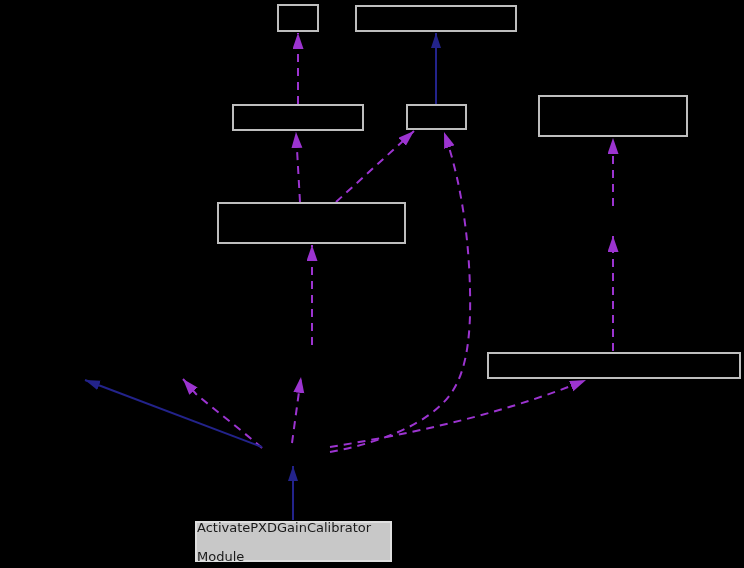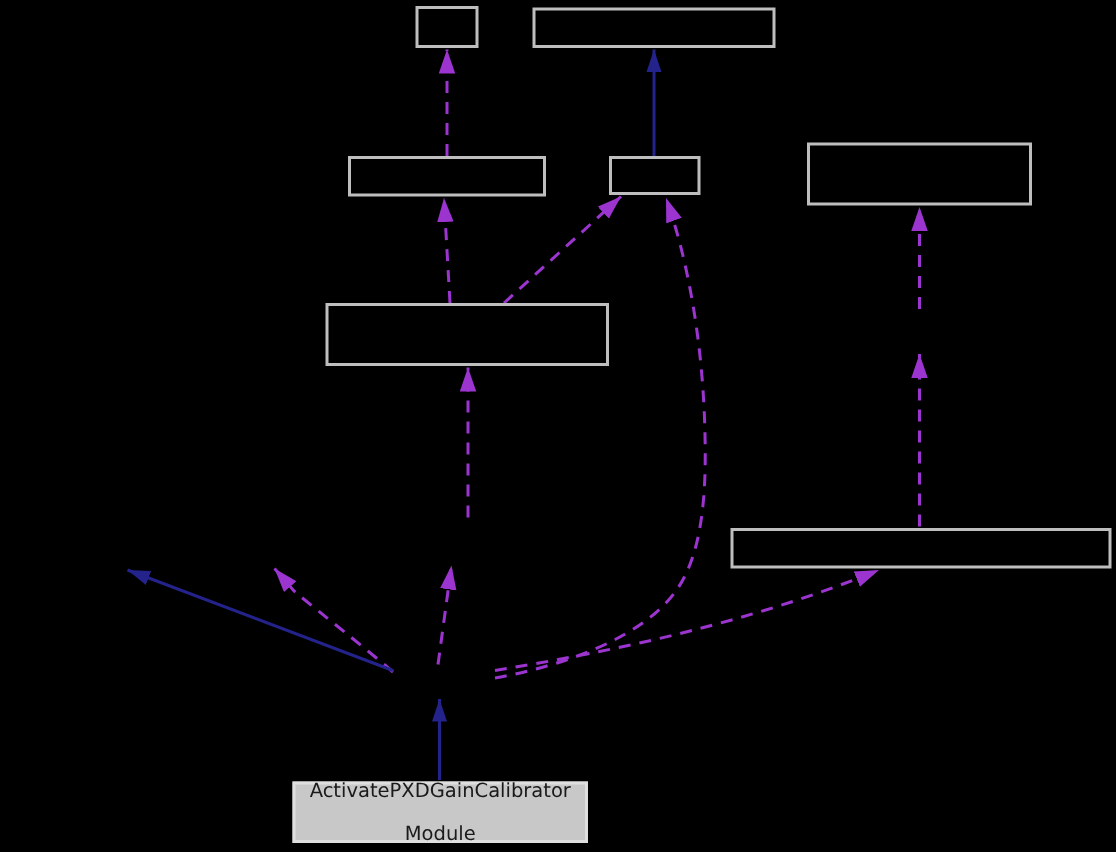--- a/index.html
+++ b/index.html
@@ -42,21 +42,21 @@
     position: absolute;
     left: 195px;
     top: 521px;
     width: 197px;
     height: 41px;
     box-sizing: border-box;
     background: var(--main-node-fill, #c8c8c8);
     border: 2px solid var(--main-node-border, #dfdfdf);
     display: flex;
     flex-direction: column;
-    align-items: center;
+    align-items: flex-start;
     justify-content: center;
     line-height: 17px;
     font-size: 13px;
     color: var(--main-node-text, #1a1a1a);
     text-align: center;
     gap: 12px;
   }
 </style>
 </head>
 <body>

